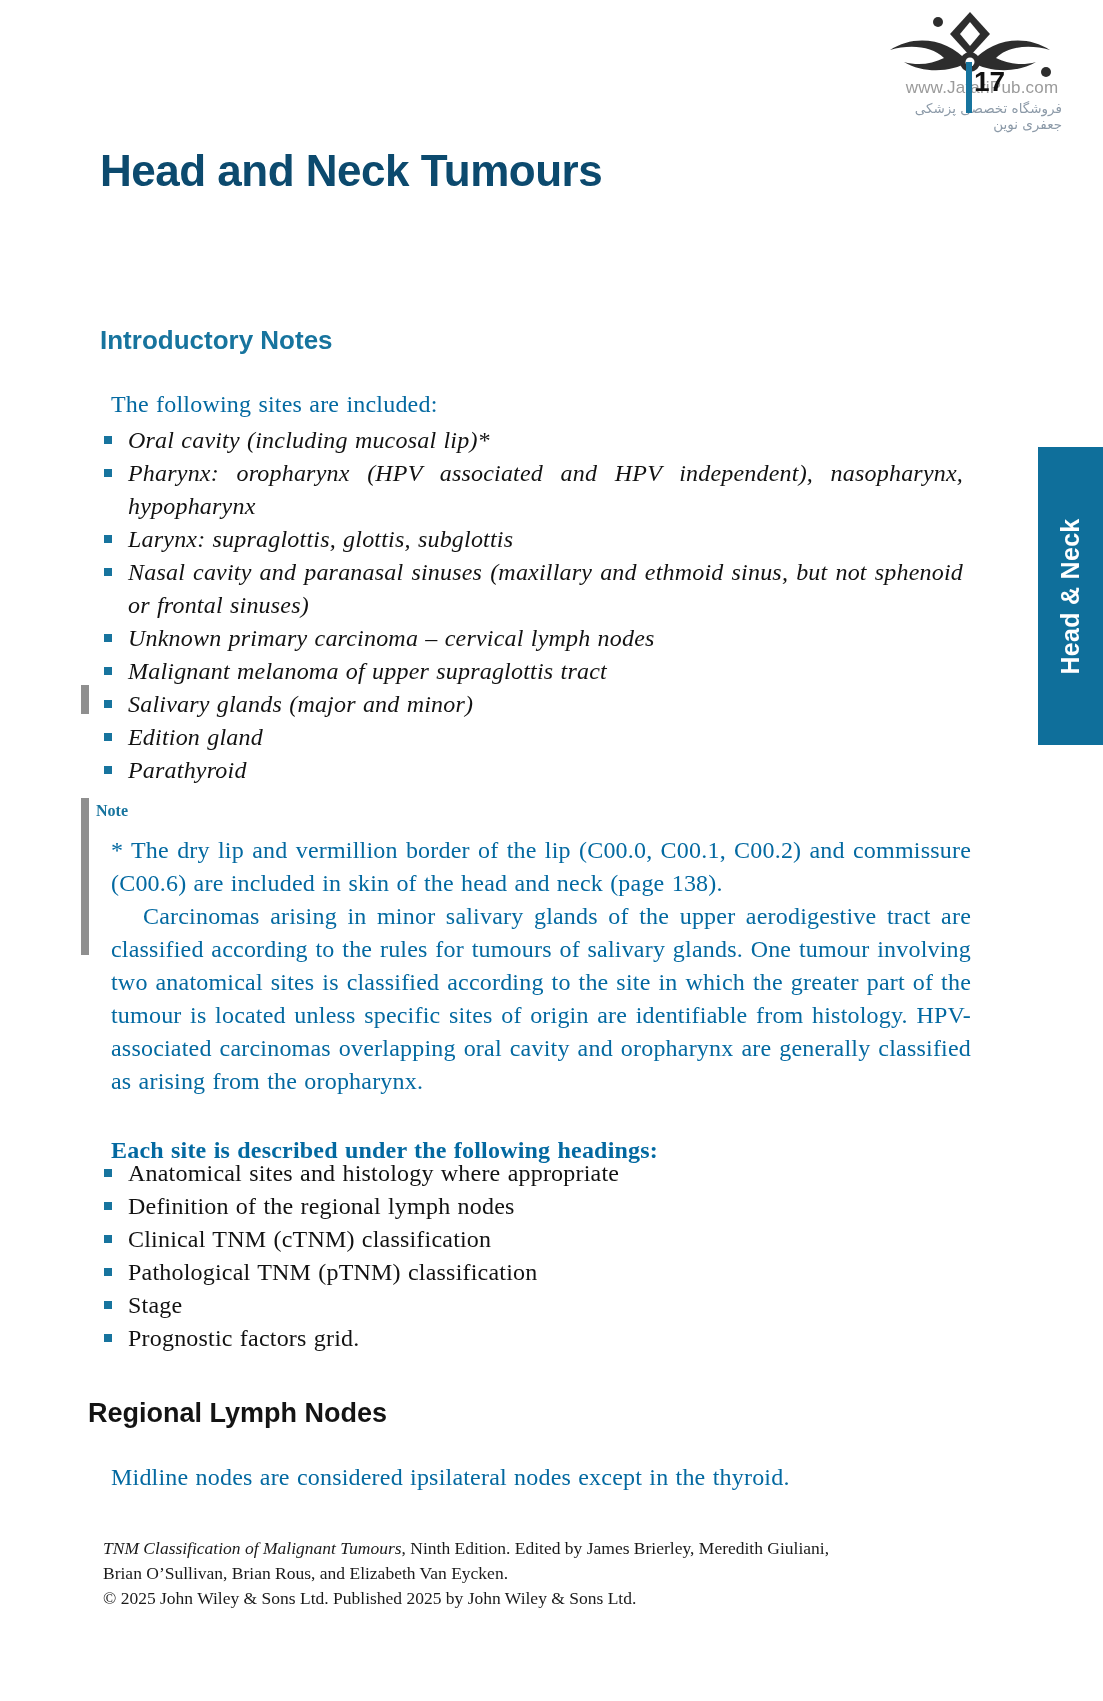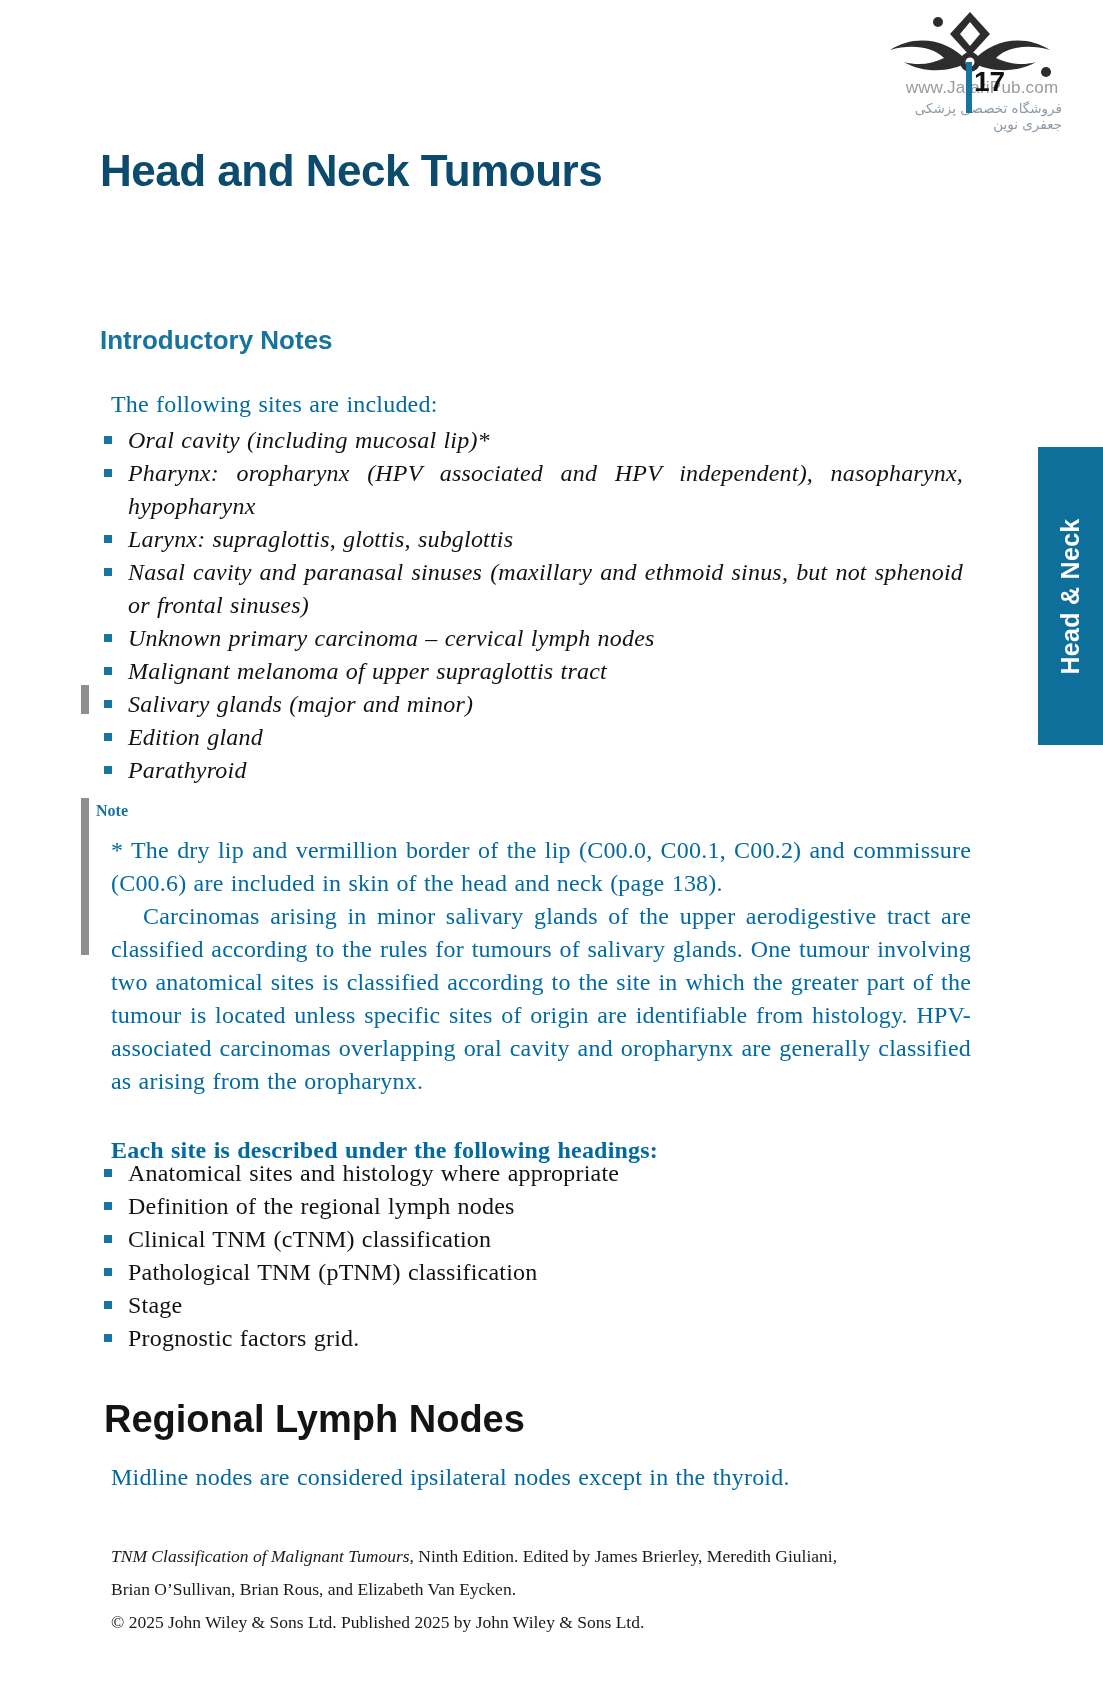--- a/index.html
+++ b/index.html
@@ -27,23 +27,23 @@
     left:100px; top:146px; margin:0;
     font-family:"Liberation Sans","DejaVu Sans",sans-serif;
     font-size:44px; font-weight:bold; color:#0c4a6e; letter-spacing:-0.5px;
   }
   .sec-h{
     left:100px; top:325px; margin:0;
     font-family:"Liberation Sans","DejaVu Sans",sans-serif;
     font-size:26px; font-weight:bold; color:#17749e;text-align:right;
   }
   .rln-h{
-    left:104px; top:1398px; margin:0;
+    left:88px; top:1398px; margin:0;
     font-family:"Liberation Sans","DejaVu Sans",sans-serif;
-    font-size:38px; font-weight:bold; color:#141414;
+    font-size:27px; font-weight:bold; color:#141414;
   }
   
   .body-txt{
     font-size:24px; line-height:33px; letter-spacing:0.2px; word-spacing:1px;
     margin:8px; color:#0369a1;
   }
   .lead{left:103px; top:380px; width:860px;}
   .just{text-align:justify;}
   .indent{text-indent:32px;}
   ul.blist{left:103px; top:424px; width:860px; list-style:none; margin:0; padding:0;font-style:italic;}
@@ -64,21 +64,21 @@
   .note-para{left:103px; top:892px; width:860px;}
   .each-h{left:103px; top:1126px; width:860px; font-weight:bold;}
   .midline{left:103px; top:1453px; width:880px;}
   
   .chbar{width:8px; background:#8f8f8f;}
   .chbar1{left:81px; top:685px; height:29px;}
   .chbar2{left:81px; top:798px; height:157px;}
   
   .footer{left:103px; top:1536px; width:880px;
     font-size:17.5px; line-height:25px; color:#1a1a1a;}
-  .footer p{margin:8px;}
+  .footer p{margin:0;}
   .it{font-style:italic;}
   
   .side-tab{
     left:1038px; top:447px; width:65px; height:298px; background:#0f6f9b;
     display:flex; align-items:center; justify-content:center;
   }
   .side-tab-label{
     transform:rotate(-90deg); white-space:nowrap;
     font-family:"Liberation Sans","DejaVu Sans",sans-serif;
     font-size:25px; font-weight:bold; color:#ffffff; letter-spacing:0.3px;

